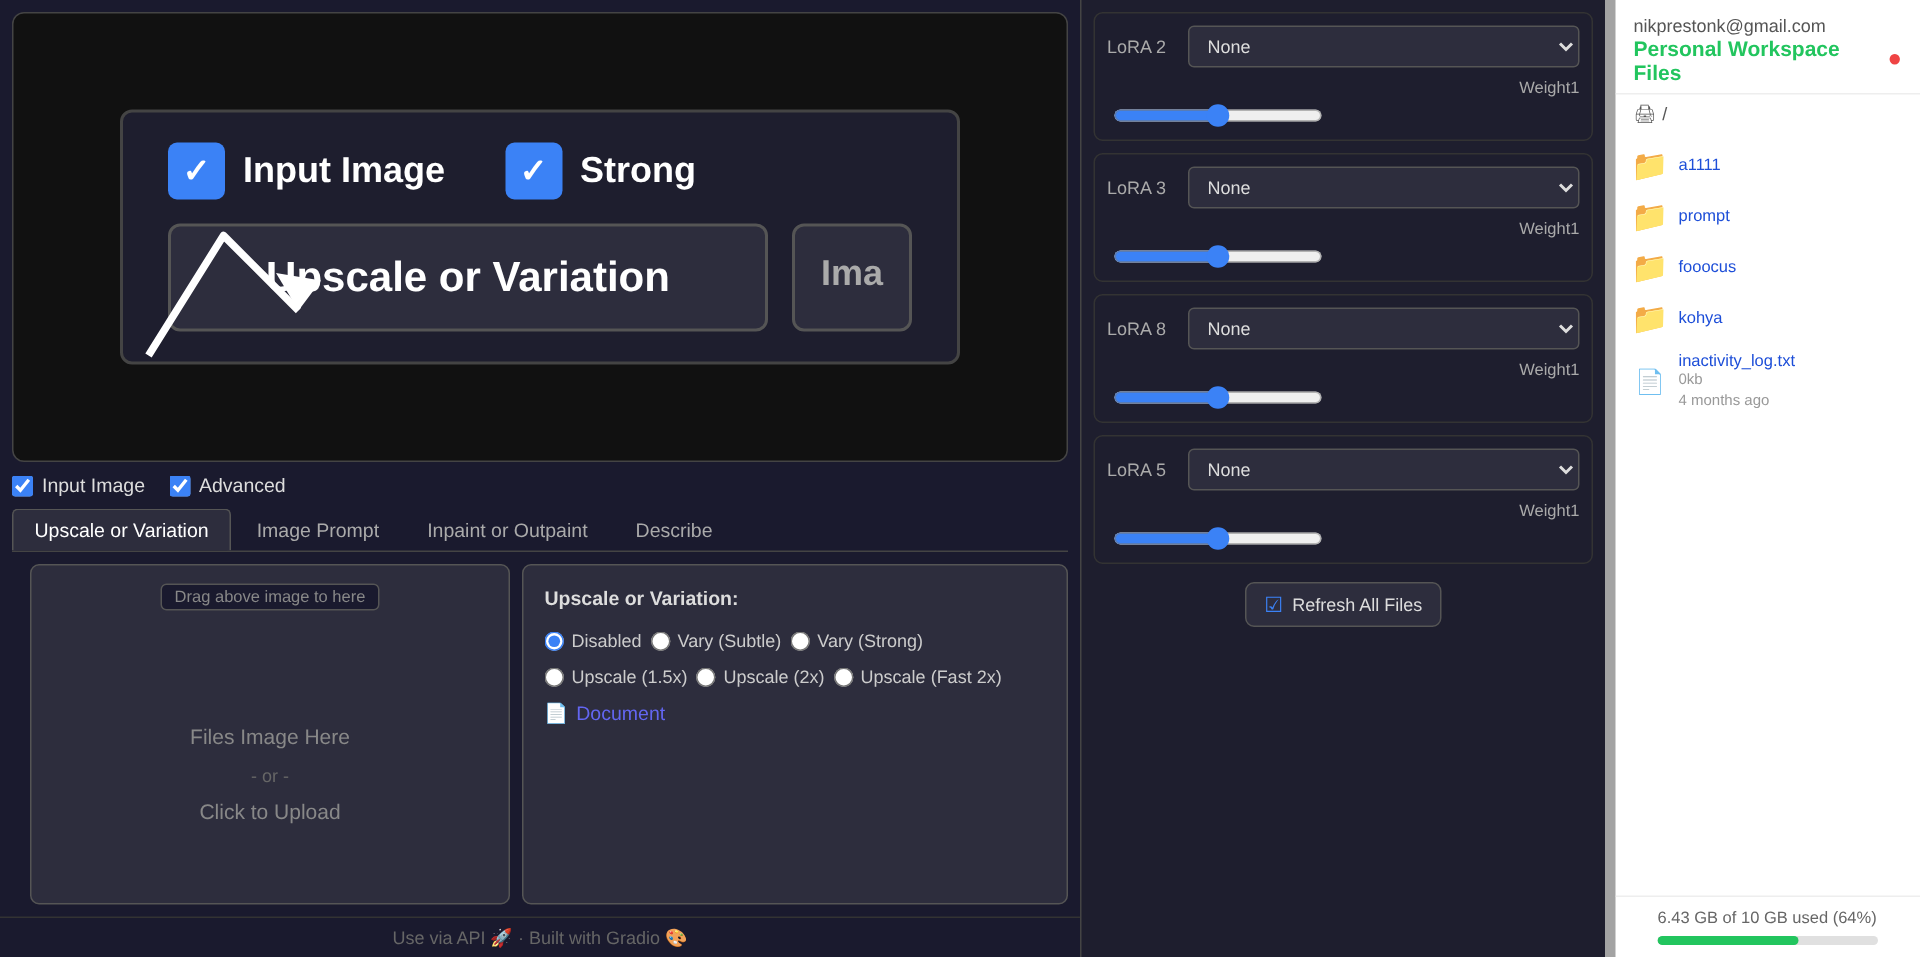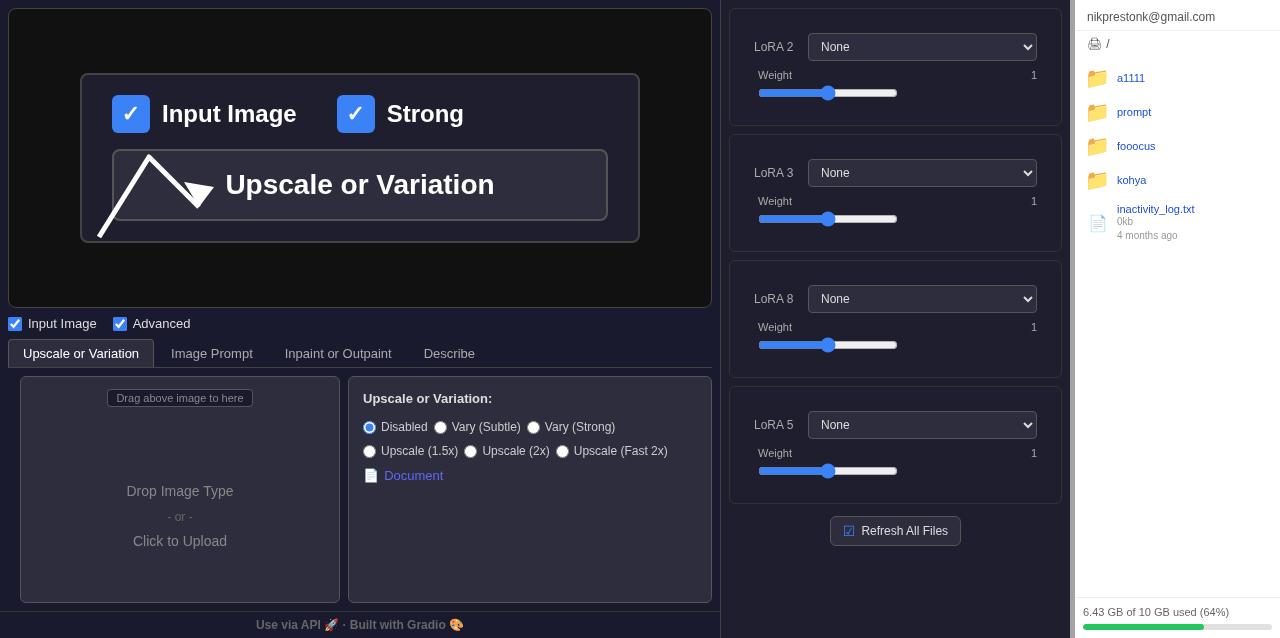--- a/index.html
+++ b/index.html
@@ -288,21 +288,20 @@
       gap: 5px;
     }
 
     
     .footer-bar {
       text-align: center;
       padding: 6px;
       font-size: 12px;
       color: #666;
       border-top: 1px solid #333;
-      font-weight: bold;
     }
 
     
     .lora-panel {
       width: 350px;
       background: #1e1e2e;
       border-left: 1px solid #444;
       overflow-y: auto;
       padding: 8px;
       display: flex;
@@ -328,34 +327,34 @@
 
     .weight-section {
       display: flex;
       flex-direction: column;
       gap: 4px;
       margin-left: 4px;
     }
 
     .weight-header {
       display: flex;
-      justify-content: space-between;
+      justify-content: flex-end;
       font-size: 11px;
       color: #aaa;
     }
 
     .weight-slider {
       width: 140px;
       accent-color: #3b82f6;
     }
 
     .lora-group {
       border: 1px solid #333;
       border-radius: 6px;
-      padding: 24px;
+      padding: 8px;
     }
 
     .lora-group-row {
       display: flex;
       align-items: center;
       gap: 6px;
       margin-bottom: 8px;
     }
 
     .refresh-btn {
@@ -375,21 +374,21 @@
 
     .refresh-icon {
       color: #3b82f6;
       font-size: 14px;
     }
 
     
     .right-sidebar {
       width: 210px;
       background: #fff;
-      border-left: 5px solid #a3a3a3;
+      border-left: 7px solid #a3a3a3;
       display: flex;
       flex-direction: column;
       overflow: hidden;
     }
 
     .sidebar-header {
       padding: 10px 12px 6px 12px;
       border-bottom: 1px solid #eee;
     }
 
@@ -458,21 +457,21 @@
       color: #1d4ed8;
     }
 
     .file-meta {
       font-size: 10px;
       color: #999;
       line-height: 1.4;
     }
 
     .sidebar-footer {
-      padding: 8px 8px;
+      padding: 8px 28px;
       border-top: 1px solid #eee;
       font-size: 11px;
       color: #666;
     }
 
     .storage-bar-bg {
       background: #e0e0e0;
       height: 6px;
       border-radius: 3px;
       margin-top: 6px;
@@ -497,20 +496,21 @@
           <div class="preview-check">✓</div>
           <span>Input Image</span>
         </div>
         <div class="preview-tab-item">
           <div class="preview-check">✓</div>
           <span>Strong</span>
         </div>
       </div>
       <div class="preview-bottom-row">
         <div class="preview-big-btn">Upscale or Variation</div>
+        <div class="preview-small-btn">Ima</div>
       </div>
     </div>
 
     <div class="arrow-overlay">
       <svg width="160" height="120" viewBox="0 0 160 120">
         <polyline points="30,110 80,30 130,80" fill="none" stroke="white" stroke-width="5" stroke-linejoin="round"></polyline>
         <polygon points="130,80 115,55 145,60" fill="white"></polygon>
       </svg>
     </div>
   </div>
@@ -532,21 +532,21 @@
     <div class="tab-item">Image Prompt</div>
     <div class="tab-item">Inpaint or Outpaint</div>
     <div class="tab-item">Describe</div>
   </div>
 
   <div class="bottom-panel">
 
     <div class="image-drop-area">
       <div class="drag-label">Drag above image to here</div>
       <div class="drop-text">
-        <span>Drop Image Type</span><br>
+        <span>Files Image Here</span><br>
         <span class="or-text">- or -</span><br>
         <span>Click to Upload</span>
       </div>
     </div>
 
     <div class="options-panel">
       <div class="options-title">Upscale or Variation:</div>
       <div class="radio-row">
         <label class="radio-item">
           <input type="radio" name="upscale" checked="" style=""> Disabled
@@ -649,20 +649,24 @@
 
   <button class="refresh-btn">
     <span class="refresh-icon">☑</span>
     <span>Refresh All Files</span>
   </button>
 </div>
 
 <div class="right-sidebar">
   <div class="sidebar-header">
     <div class="sidebar-email">nikprestonk@gmail.com</div>
+    <div class="sidebar-title">
+      <span>Personal Workspace Files</span>
+      <span class="sidebar-title-dot">●</span>
+    </div>
   </div>
   <div class="sidebar-breadcrumb">
     <span>🖨</span>
     <span>/</span>
   </div>
   <div class="sidebar-files">
 
     <div class="file-item">
       <div class="folder-icon">
         <span style="color:#22c55e;font-size:20px">📁</span>

